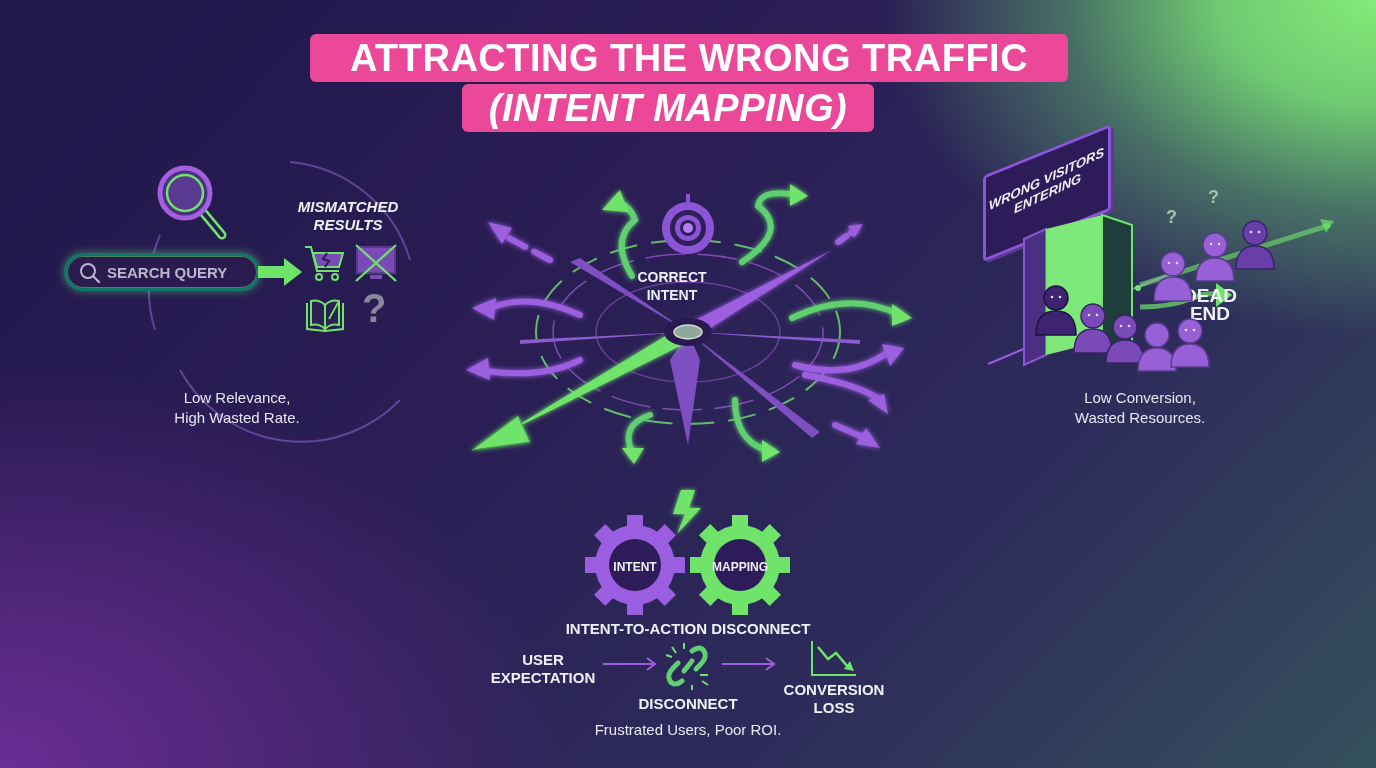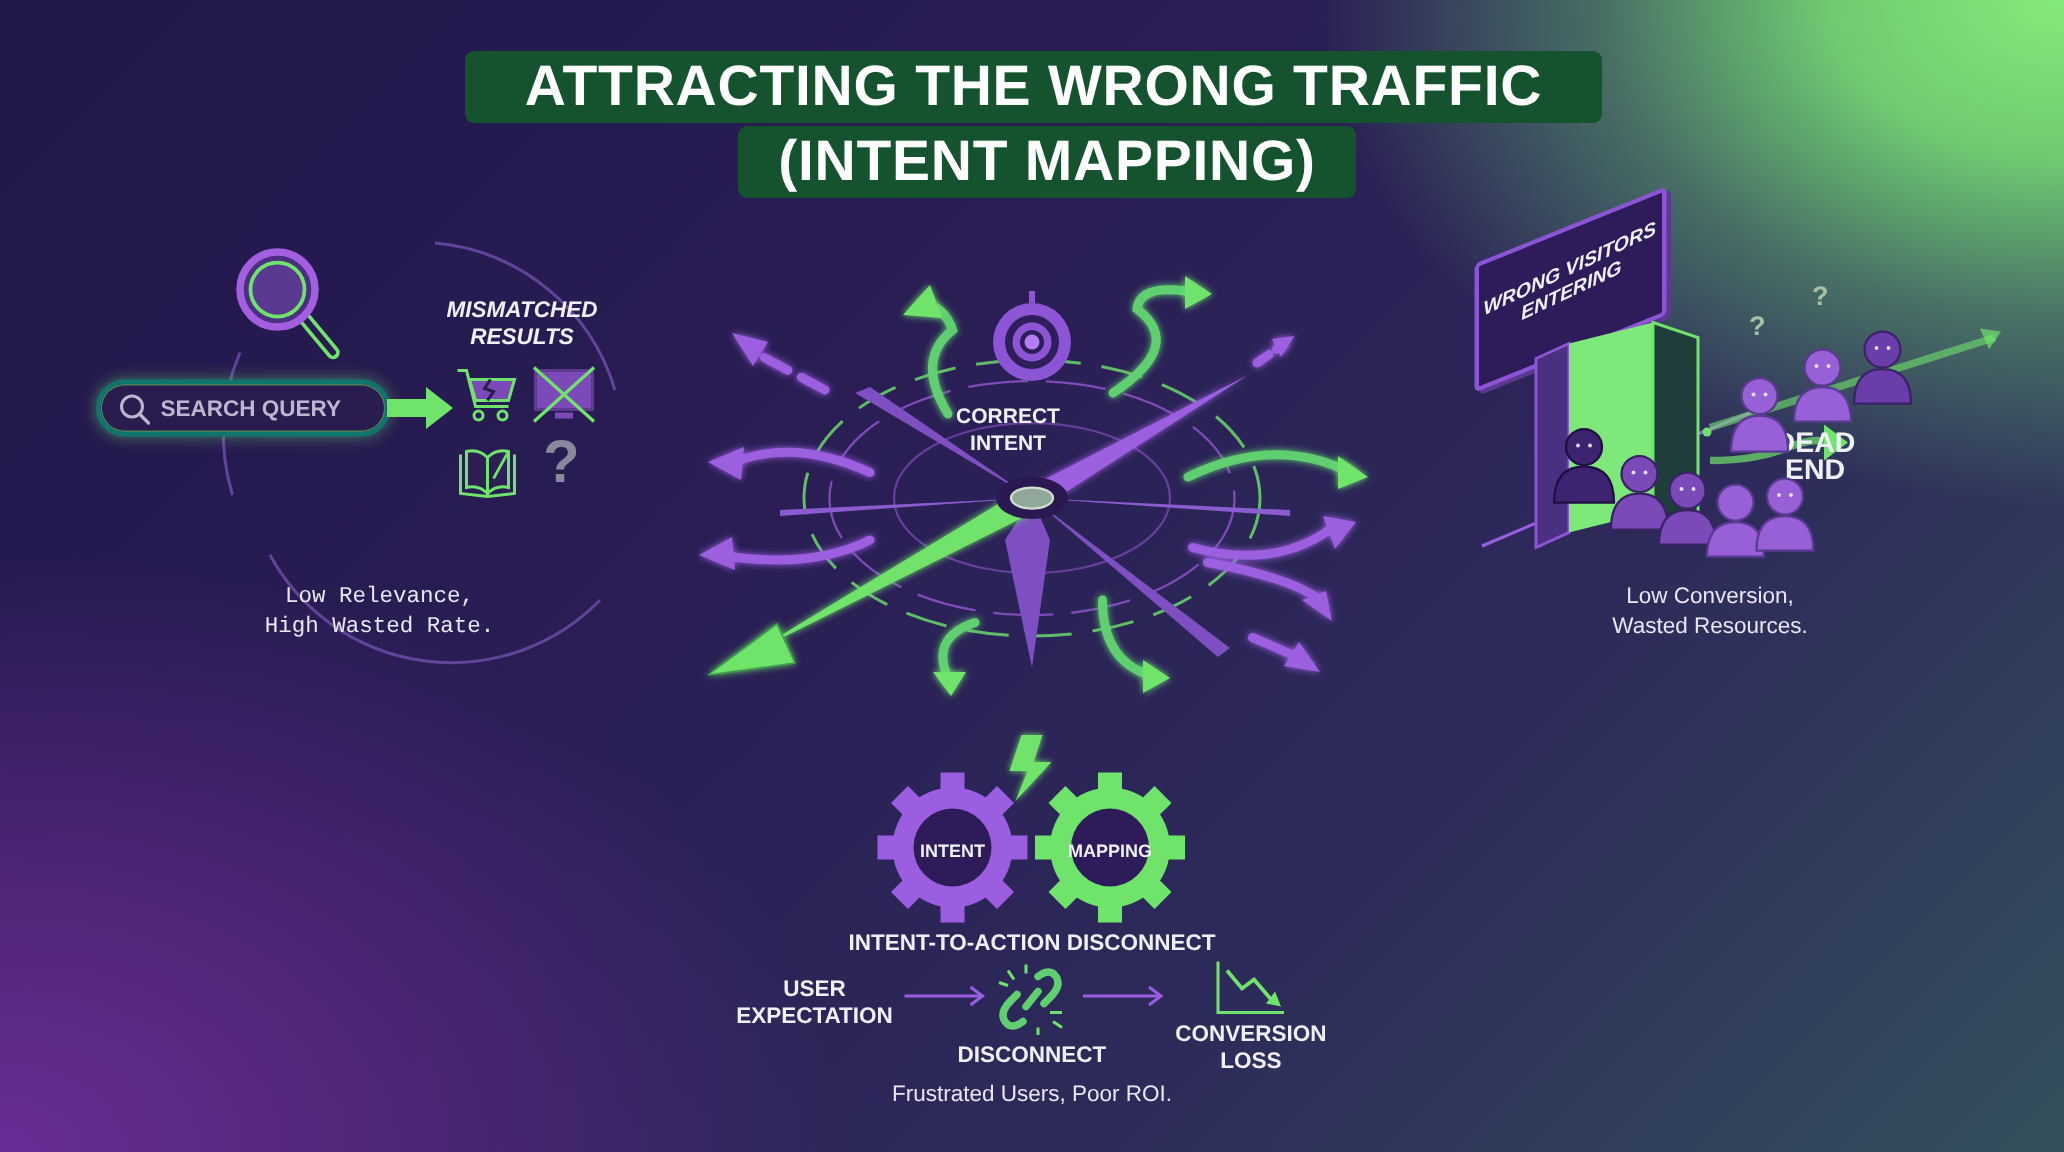--- a/index.html
+++ b/index.html
@@ -5,33 +5,33 @@
   html, body { margin:0; padding:0; }
   body {
     width:1376px; height:768px; overflow:hidden; position:relative;
     font-family:"Liberation Sans", sans-serif; color:#fff;
     background:
       radial-gradient(ellipse 620px 420px at 1376px 0px, #84ea78 0%, #6fcb72 25%, rgba(90,160,110,0.6) 50%, rgba(50,70,90,0) 80%),
       radial-gradient(ellipse 700px 500px at 0px 768px, #6a2d96 0%, rgba(90,40,130,0.7) 40%, rgba(40,25,80,0) 80%),
       linear-gradient(135deg, #21174a 0%, #2a1e55 40%, #2d2b5a 70%, #34505c 100%);
   }
   .title-box {
-    position:absolute; background:#14532d; border-radius:6px;
+    position:absolute; background:#ec4899; border-radius:6px;
     font-weight:bold; color:#fff; text-align:center; letter-spacing:0.5px;
     font-size:38px; line-height:48px; padding:0 10px;
   }
   .lbl { position:absolute; font-weight:bold; text-align:center; color:#eef0f6; font-size:15px; line-height:18px; }
   .caption { position:absolute; text-align:center; color:#e8e6f2; font-size:15px; line-height:20px; }
   svg { position:absolute; overflow:visible; }
 </style>
 </head>
 <body>
 
 <div class="title-box" style="left:310px; top:34px; width:738px;">ATTRACTING THE WRONG TRAFFIC</div>
-<div class="title-box" style="left:492px; top:84px; width:392px;">(INTENT MAPPING)</div>
+<div class="title-box" style="left:462px; top:84px; width:392px;font-style:italic;">(INTENT MAPPING)</div>
 
 <div>
 
   <svg style="left:140px;top:160px;" width="280" height="280">
     <path d="M 150 2 A 138 138 0 0 1 270 100" stroke="#7a56b8" stroke-width="2" fill="none" opacity="0.7"></path>
     <path d="M 20 75 A 138 138 0 0 0 15 170" stroke="#7a56b8" stroke-width="2" fill="none" opacity="0.7"></path>
     <path d="M 40 210 A 138 138 0 0 0 260 240" stroke="#7a56b8" stroke-width="2" fill="none" opacity="0.7"></path>
   </svg>
 
   <svg style="left:150px;top:165px;" width="90" height="80">
@@ -78,21 +78,21 @@
 
   <svg style="left:303px;top:295px;" width="44" height="40">
     <path d="M4 8 L4 34 L22 36 L40 34 L40 8" stroke="#6fe36a" stroke-width="2" fill="none"></path>
     <path d="M8 6 Q16 4 22 10 L22 34 Q16 28 8 30 Z" stroke="#6fe36a" stroke-width="2" fill="#2d1f54"></path>
     <path d="M36 6 Q28 4 22 10 L22 34 Q28 28 36 30 Z" stroke="#6fe36a" stroke-width="2" fill="#2d1f54"></path>
     <line x1="26" y1="24" x2="36" y2="6" stroke="#6fe36a" stroke-width="1.8"></line>
   </svg>
 
   <div style="position:absolute; left:362px; top:286px; font-size:40px; font-weight:bold; color:#8a879c;">?</div>
 
-  <div class="caption" style="left:160px;top:388px;width:186px;font-family:Liberation Mono, monospace;">
+  <div class="caption" style="left:144px;top:388px;width:186px;">
     <div>Low Relevance,</div>
     <div>High Wasted Rate.</div>
   </div>
 </div>
 
 <div>
   <svg style="left:460px;top:180px;" width="460" height="290">
     <defs>
       <filter id="glow" x="-50%" y="-50%" width="200%" height="200%">
         <feGaussianBlur stdDeviation="2.5" result="b"></feGaussianBlur>

